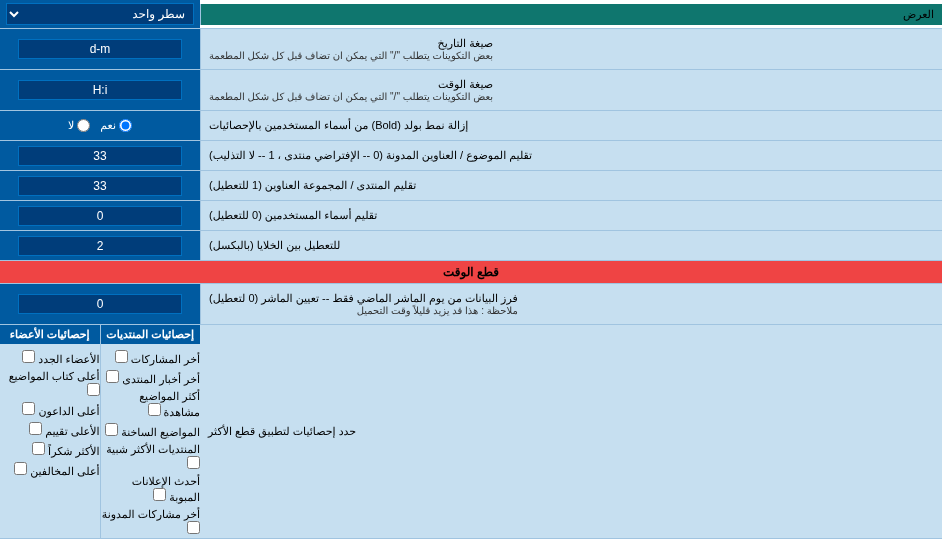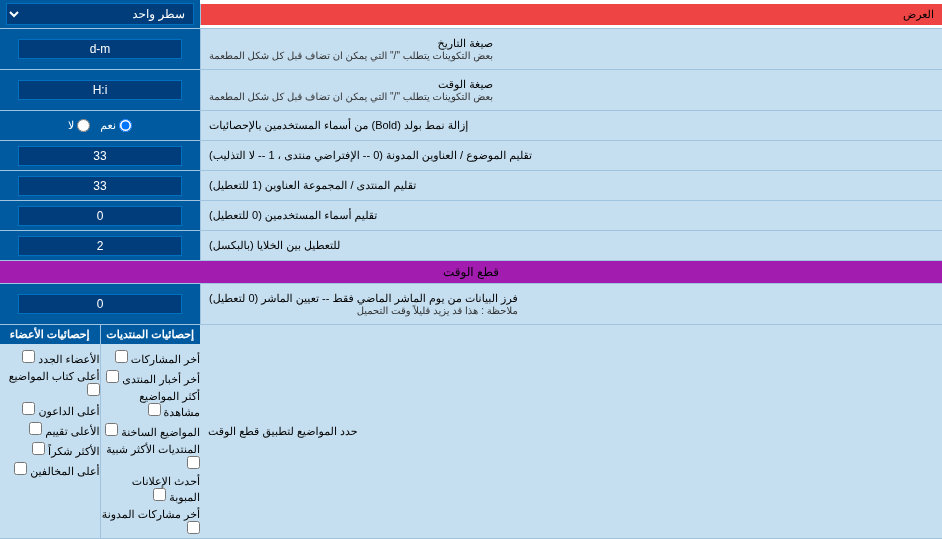--- a/index.html
+++ b/index.html
@@ -64,38 +64,38 @@
 
     .radio-cell label {
       color: #fff;
       font-size: 11px;
       display: flex;
       align-items: center;
       gap: 3px;
     }
 
     .section-header {
-      background: #a21caf;
+      background: #ef4444;
       color: #000;
-      font-weight: normal;
+      font-weight: bold;
       padding: 4px 8px;
       text-align: center;
       border-bottom: 1px solid #a0c4e0;
       font-size: 12px;
     }
 
     .top-row {
       display: flex;
       align-items: center;
       border-bottom: 1px solid #a0c4e0;
       min-height: 28px;
     }
 
     .top-label {
-      background: #ef4444;
+      background: #0f766e;
       color: #000;
       padding: 4px 8px;
       flex: 1;
       text-align: right;
       font-size: 11px;
       border-left: 1px solid #a0c4e0;
     }
 
     .top-select {
       background: #005aa0;
@@ -254,21 +254,21 @@
     </div>
   </div>
   <div class="input-cell">
     <input type="text" value="0" style="">
   </div>
 </div>
 
 <div class="full-row" style="align-items:stretch;">
 
   <div class="left-label-only">
-    <span>حدد المواضيع لتطبيق قطع الوقت</span>
+    <span>حدد إحصائيات لتطبيق قطع الأكثر</span>
   </div>
 
   <div style="min-width:200px; width:200px; background:#c6dff0; padding:0;">
 
     <div style="display:flex; width:100%;">
 
       <div style="flex:1; border-left:1px solid #a0c4e0;">
         <div class="stats-col-header">إحصائيات المنتديات</div>
         <div class="checkbox-row">
           <label>أخر المشاركات <input type="checkbox" style=""></label>

